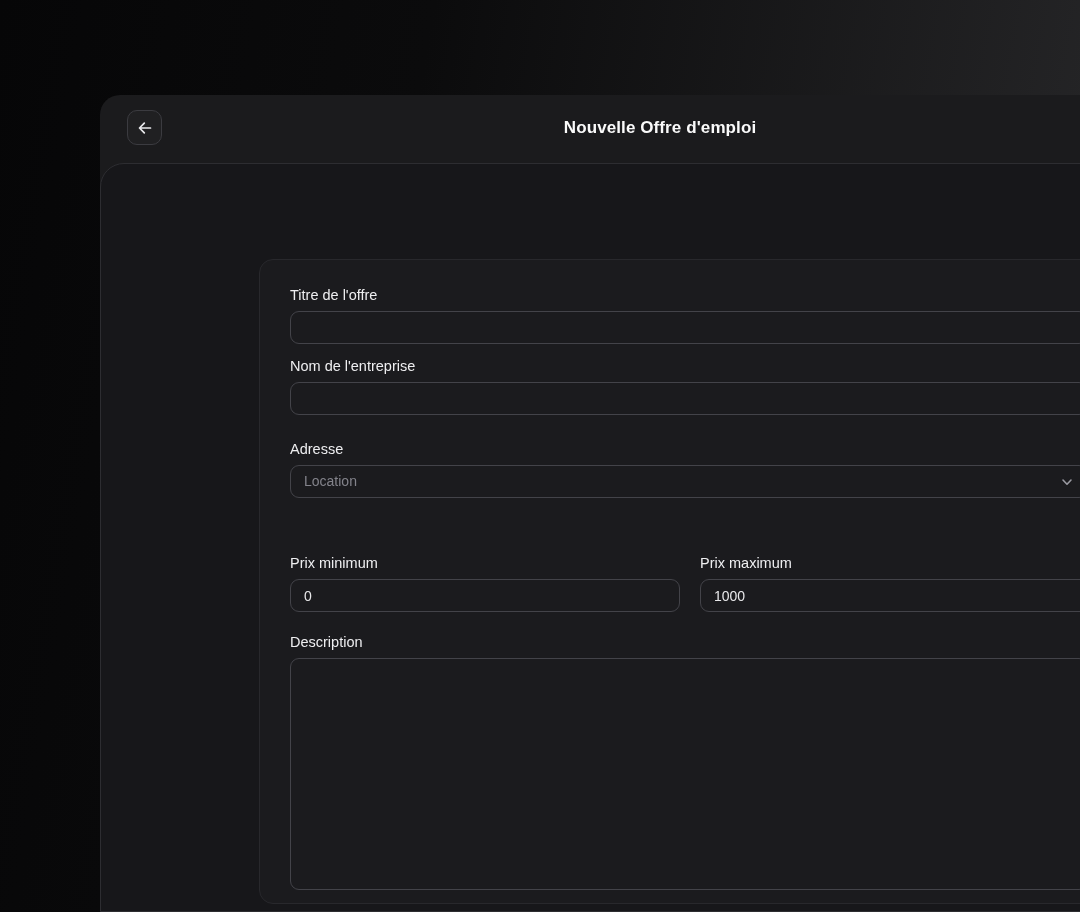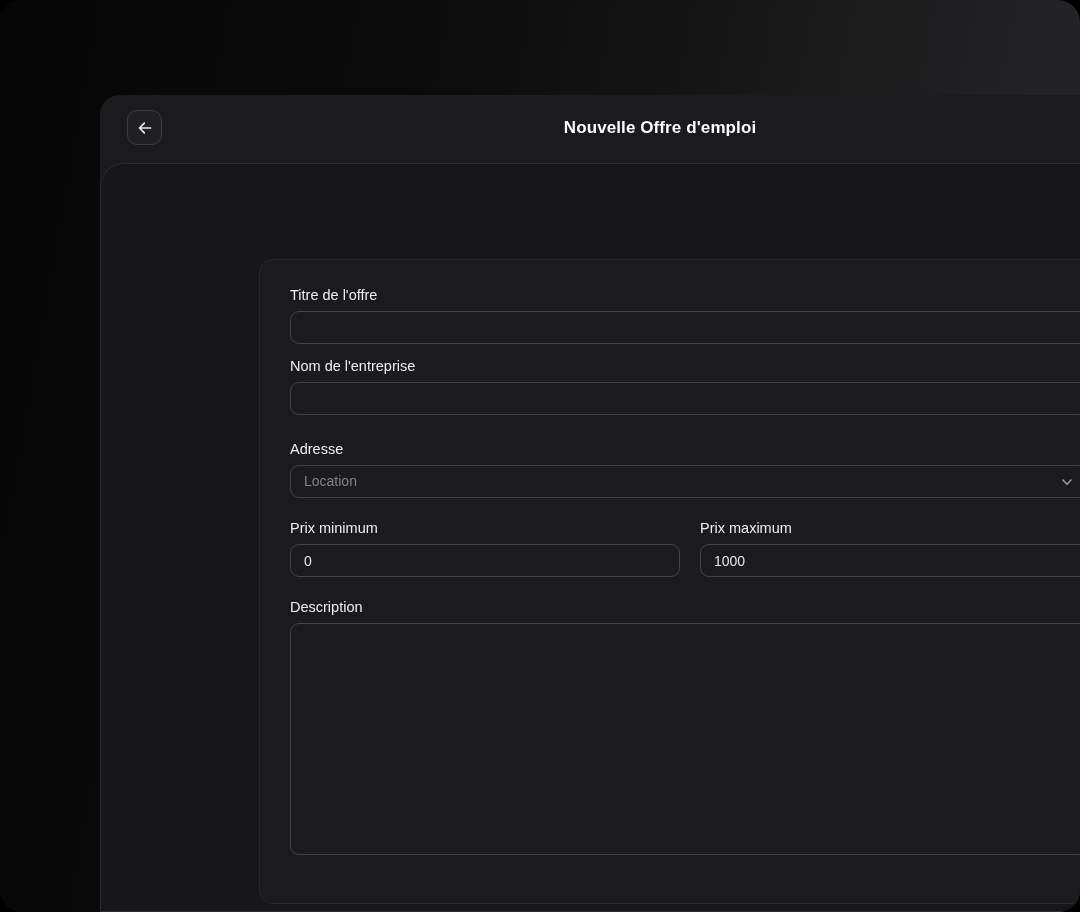--- a/index.html
+++ b/index.html
@@ -5,21 +5,20 @@
   html, body { margin: 0; padding: 0; background: #000; }
   * { box-sizing: border-box; }
 
   .stage {
     position: relative;
     width: 1080px;
     height: 912px;
     overflow: hidden;
     background: linear-gradient(100deg, #060607 0%, #0b0b0c 35%, #29292b 100%);
     font-family: "Liberation Sans", "DejaVu Sans", sans-serif;
-    border-radius: 22px;
   }
 
   
   .window {
     position: absolute;
     left: 100px;
     top: 95px;
     width: 1120px;
     height: 817px;
     background: #1b1b1d;
@@ -128,21 +127,21 @@
     right: 14px;
     top: 10px;
     pointer-events: none;
   }
 
   
   .price-row {
     display: flex;
     gap: 20px;
   }
-  .price-col { width: 390px; flex: 0 0 390px; }
+  .price-col { width: 390px; flex: 0 0 390px; margin-top: 35px; }
 
   textarea.control {
     height: 232px;
     resize: none;
     padding-top: 9px;
   }
 </style>
 </head>
 <body>
 

